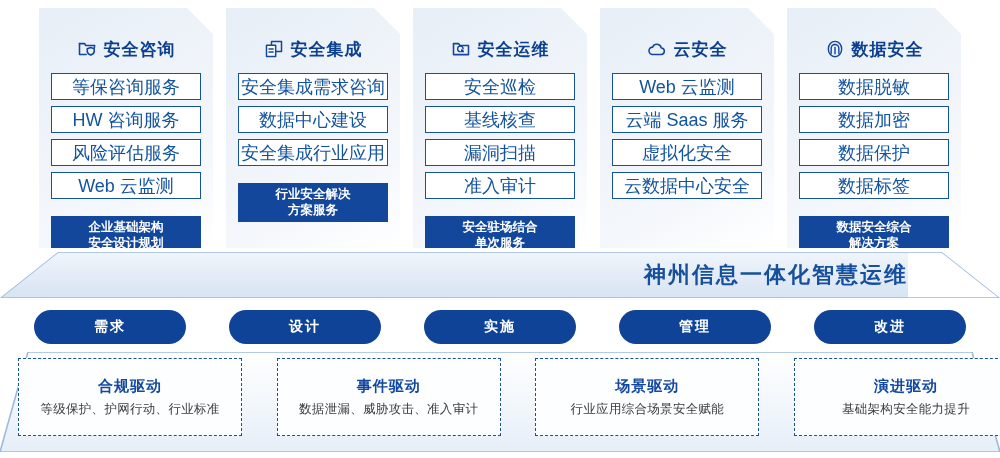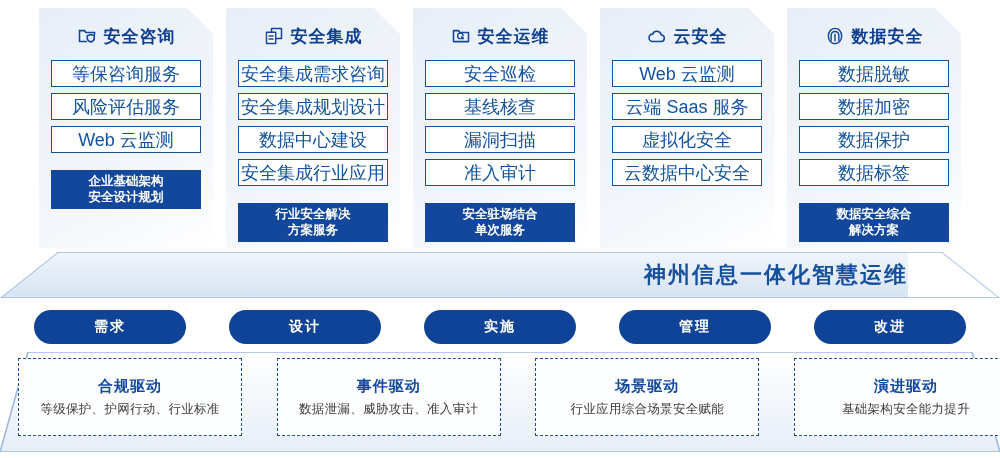--- a/index.html
+++ b/index.html
@@ -17,21 +17,21 @@
     position:absolute;left:0;top:8px;width:1000px;height:248px;
     display:flex;justify-content:center;gap:13px;
   }
   .card{
     position:relative;
     width:174px;height:240px;
     background:linear-gradient(150deg,#e7eef7 0%,#eef3f9 35%,#f4f7fb 70%,#ffffff 100%);
     -webkit-clip-path:polygon(0 0, calc(100% - 26px) 0, 100% 26px, 100% 100%, 0 100%);
     clip-path:polygon(0 0, calc(100% - 26px) 0, 100% 26px, 100% 100%, 0 100%);
     box-sizing:border-box;
-    padding:4px 12px;
+    padding:17px 12px;
   }
   .card-head{
     height:48px;display:flex;align-items:center;justify-content:center;gap:7px;
   }
   .card-head .ico{display:inline-flex;align-items:center;justify-content:center;width:20px;height:20px;}
   .card-title{
     font-size:17px;font-weight:bold;color:#0d3f8f;letter-spacing:1px;
     line-height:1;
   }
   .item{
@@ -123,38 +123,38 @@
           <svg width="20" height="20" viewBox="0 0 24 24" fill="none" stroke="#13479b" stroke-width="1.9" stroke-linejoin="round" stroke-linecap="round">
             <path d="M3 5.5h6l1.6 2.2H21v0"></path>
             <path d="M3 5.5v13h8"></path>
             <path d="M21 7.7v2.3"></path>
             <path d="M16.5 10.2l4.2 1.5v3.1c0 2.2-1.9 3.7-4.2 4.5-2.3-.8-4.2-2.3-4.2-4.5v-3.1z"></path>
           </svg>
         </span>
         <span class="card-title">安全咨询</span>
       </div>
       <div class="item">等保咨询服务</div>
+      <div class="item">HW 咨询服务</div>
       <div class="item">风险评估服务</div>
       <div class="item">Web 云监测</div>
       <div class="item-solid">企业基础架构<br>安全设计规划</div>
     </div>
 
     <div class="card">
       <div class="card-head">
         <span class="ico">
           <svg width="20" height="20" viewBox="0 0 24 24" fill="none" stroke="#13479b" stroke-width="1.8" stroke-linejoin="round" stroke-linecap="round">
             <rect x="9" y="3" width="12" height="12"></rect>
             <rect x="3" y="7.5" width="11" height="13.5" fill="#ffffff"></rect>
             <path d="M6 12h5M6 15.5h5"></path>
           </svg>
         </span>
         <span class="card-title">安全集成</span>
       </div>
       <div class="item">安全集成需求咨询</div>
-      <div class="item">安全集成规划设计</div>
       <div class="item">数据中心建设</div>
       <div class="item">安全集成行业应用</div>
       <div class="item-solid">行业安全解决<br>方案服务</div>
     </div>
 
     <div class="card">
       <div class="card-head">
         <span class="ico">
           <svg width="20" height="20" viewBox="0 0 24 24" fill="none" stroke="#13479b" stroke-width="1.9" stroke-linejoin="round" stroke-linecap="round">
             <path d="M3 5.5h6l1.6 2.2H21v11H3z"></path>

